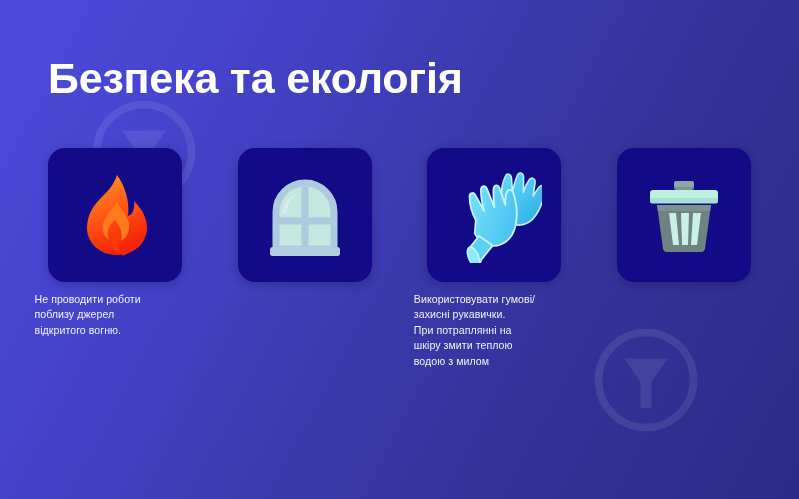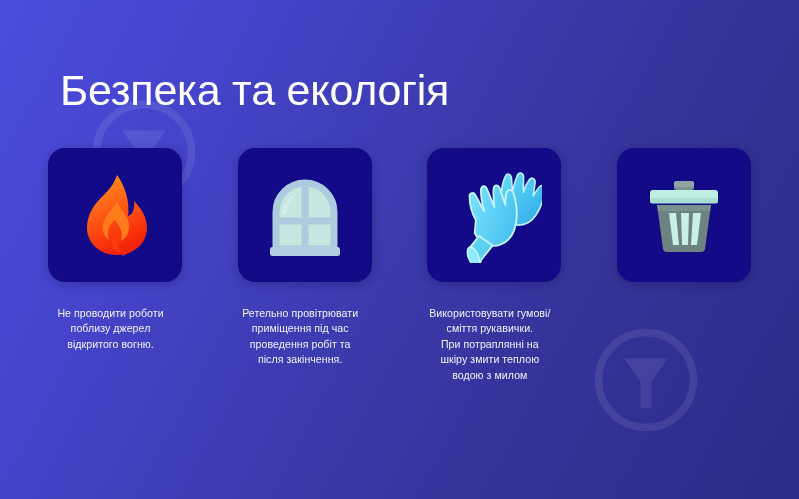--- a/index.html
+++ b/index.html
@@ -35,24 +35,24 @@
   }
   .wm svg { display: block; }
   .wm-a { left: 90px;  top: 98px;  width: 108px; height: 108px; }
   .wm-b { left: 592px; top: 326px; width: 108px; height: 108px; }
 
   
   .title {
     position: absolute;
     left: 48px;
     top: 52px;
-    margin: 12px;
+    margin: 0;
     font-size: 43px;
     line-height: 52px;
-    font-weight: 400;
+    font-weight: 700;
     letter-spacing: -0.2px;
     color: #ffffff;
     white-space: nowrap;
   }
 
   
   .cards {
     position: absolute;
     left: 48px;
     top: 148px;
@@ -72,24 +72,23 @@
     border-radius: 17px;
     background: #120a86;
     display: flex;
     align-items: center;
     justify-content: center;
     box-shadow: 0 2px 10px rgba(10, 6, 60, .28);
   }
   .tile svg { display: block; }
 
   .caption {
-    margin-top: 24px;
+    margin-top: 10px;
     width: 152px;
     margin-left: -9px;
-    text-align: center;
     color: #f2f2fb;
     font-size: 10.6px;
     line-height: 15.4px;
     letter-spacing: .05px;
     white-space: pre-line;
   }
 </style>
 </head>
 <body>
 
@@ -159,24 +158,20 @@
           <path d="M19 45 a29 29 0 0 1 58 0 V82 H19 Z" fill="none" stroke="#aecadf" stroke-width="7" stroke-linejoin="round"></path>
 
           <rect x="44.5" y="20" width="7" height="62" fill="#aecadf"></rect>
           <rect x="19" y="50.5" width="58" height="7" fill="#aecadf"></rect>
 
           <rect x="13" y="80" width="70" height="9" rx="2.5" fill="#b4cee1"></rect>
 
           <path d="M25 47 a23 23 0 0 1 14 -20 a26 26 0 0 0 -9 20 Z" fill="#d8f0ea" opacity=".8"></path>
         </svg>
       </div>
-      <div class="caption">Ретельно провітрювати
-приміщення під час
-проведення робіт та
-після закінчення.</div>
     </div>
 
     <div class="card-col">
       <div class="tile">
         <svg width="96" height="96" viewBox="0 0 96 96">
           <defs>
             <linearGradient id="gl1" x1="0" y1="0" x2="1" y2="1">
               <stop offset="0" stop-color="#7ee6fd"></stop>
               <stop offset="1" stop-color="#3bb9ef"></stop>
             </linearGradient>
@@ -202,21 +197,21 @@
                      c2 -5 4 -9 6 -11 c3 -3 6 -1 6 3
                      c-1 11 -5 24 -11 32 c-5 7 -12 11 -20 11
                      c-11 0 -19 -9 -20 -20 Z" fill="url(#gl1)" stroke="#c8f4ff" stroke-width="1.8" stroke-linejoin="round"></path>
 
             <path d="M27 62 l-14 8 a7 11 0 0 0 0 18 a7 11 0 0 0 7 -3 l16 -9 Z" fill="#5bd0f3" stroke="#c8f4ff" stroke-width="1.8" stroke-linejoin="round"></path>
             <ellipse cx="14" cy="79" rx="5" ry="10" fill="#8eeaff" stroke="#c8f4ff" stroke-width="1.6"></ellipse>
           </g>
         </svg>
       </div>
       <div class="caption">Використовувати гумові/
-сміття рукавички.
+захисні рукавички.
 При потраплянні на
 шкіру змити теплою
 водою з милом</div>
     </div>
 
     <div class="card-col">
       <div class="tile">
         <svg width="96" height="96" viewBox="0 0 96 96">
 
           <rect x="38" y="14" width="20" height="9" rx="2.5" fill="#7d9292"></rect>

